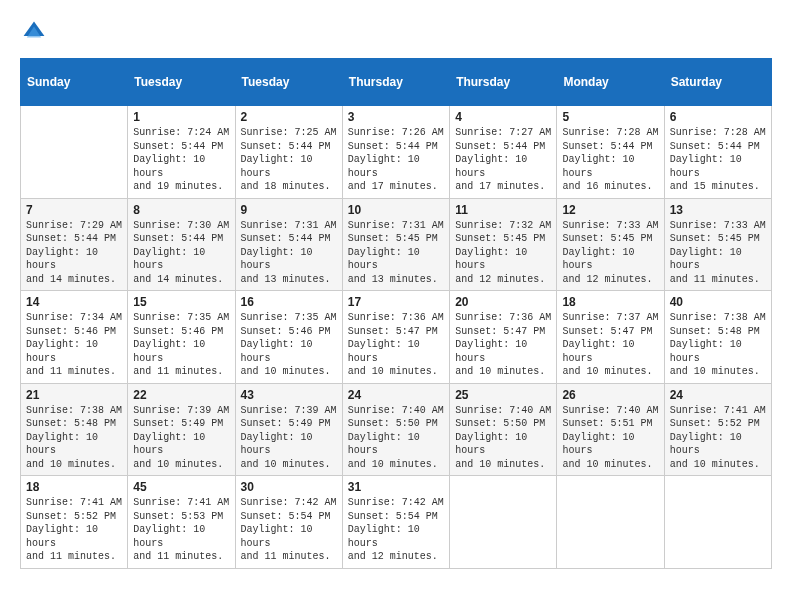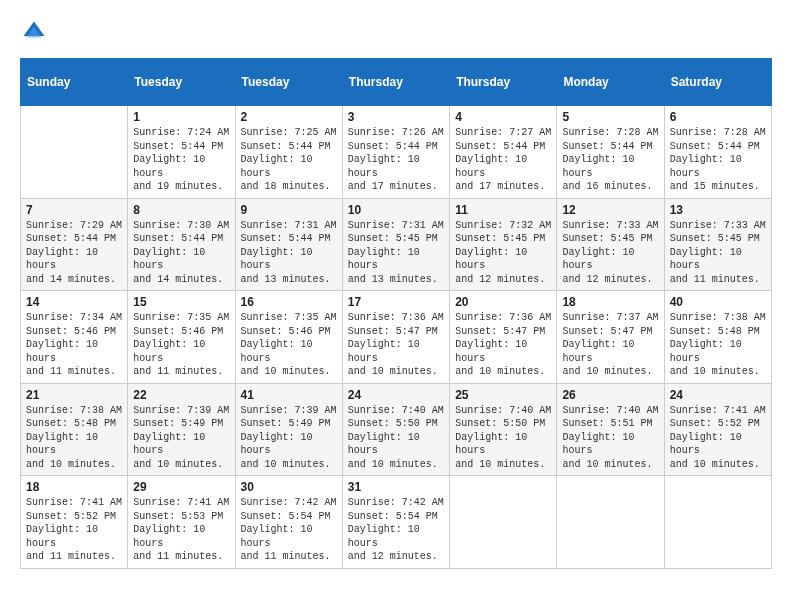--- a/index.html
+++ b/index.html
@@ -209,21 +209,21 @@
         <tr>
           <td>
             <div class="day-num">21</div>
             <div class="day-info">Sunrise: 7:38 AM<br>Sunset: 5:48 PM<br>Daylight: 10 hours<br>and 10 minutes.</div>
           </td>
           <td>
             <div class="day-num">22</div>
             <div class="day-info">Sunrise: 7:39 AM<br>Sunset: 5:49 PM<br>Daylight: 10 hours<br>and 10 minutes.</div>
           </td>
           <td>
-            <div class="day-num">41</div>
+            <div class="day-num">43</div>
             <div class="day-info">Sunrise: 7:39 AM<br>Sunset: 5:49 PM<br>Daylight: 10 hours<br>and 10 minutes.</div>
           </td>
           <td>
             <div class="day-num">24</div>
             <div class="day-info">Sunrise: 7:40 AM<br>Sunset: 5:50 PM<br>Daylight: 10 hours<br>and 10 minutes.</div>
           </td>
           <td>
             <div class="day-num">25</div>
             <div class="day-info">Sunrise: 7:40 AM<br>Sunset: 5:50 PM<br>Daylight: 10 hours<br>and 10 minutes.</div>
           </td>
@@ -235,21 +235,21 @@
             <div class="day-num">24</div>
             <div class="day-info">Sunrise: 7:41 AM<br>Sunset: 5:52 PM<br>Daylight: 10 hours<br>and 10 minutes.</div>
           </td>
         </tr>
         <tr>
           <td>
             <div class="day-num">18</div>
             <div class="day-info">Sunrise: 7:41 AM<br>Sunset: 5:52 PM<br>Daylight: 10 hours<br>and 11 minutes.</div>
           </td>
           <td>
-            <div class="day-num">29</div>
+            <div class="day-num">45</div>
             <div class="day-info">Sunrise: 7:41 AM<br>Sunset: 5:53 PM<br>Daylight: 10 hours<br>and 11 minutes.</div>
           </td>
           <td>
             <div class="day-num">30</div>
             <div class="day-info">Sunrise: 7:42 AM<br>Sunset: 5:54 PM<br>Daylight: 10 hours<br>and 11 minutes.</div>
           </td>
           <td>
             <div class="day-num">31</div>
             <div class="day-info">Sunrise: 7:42 AM<br>Sunset: 5:54 PM<br>Daylight: 10 hours<br>and 12 minutes.</div>
           </td>

